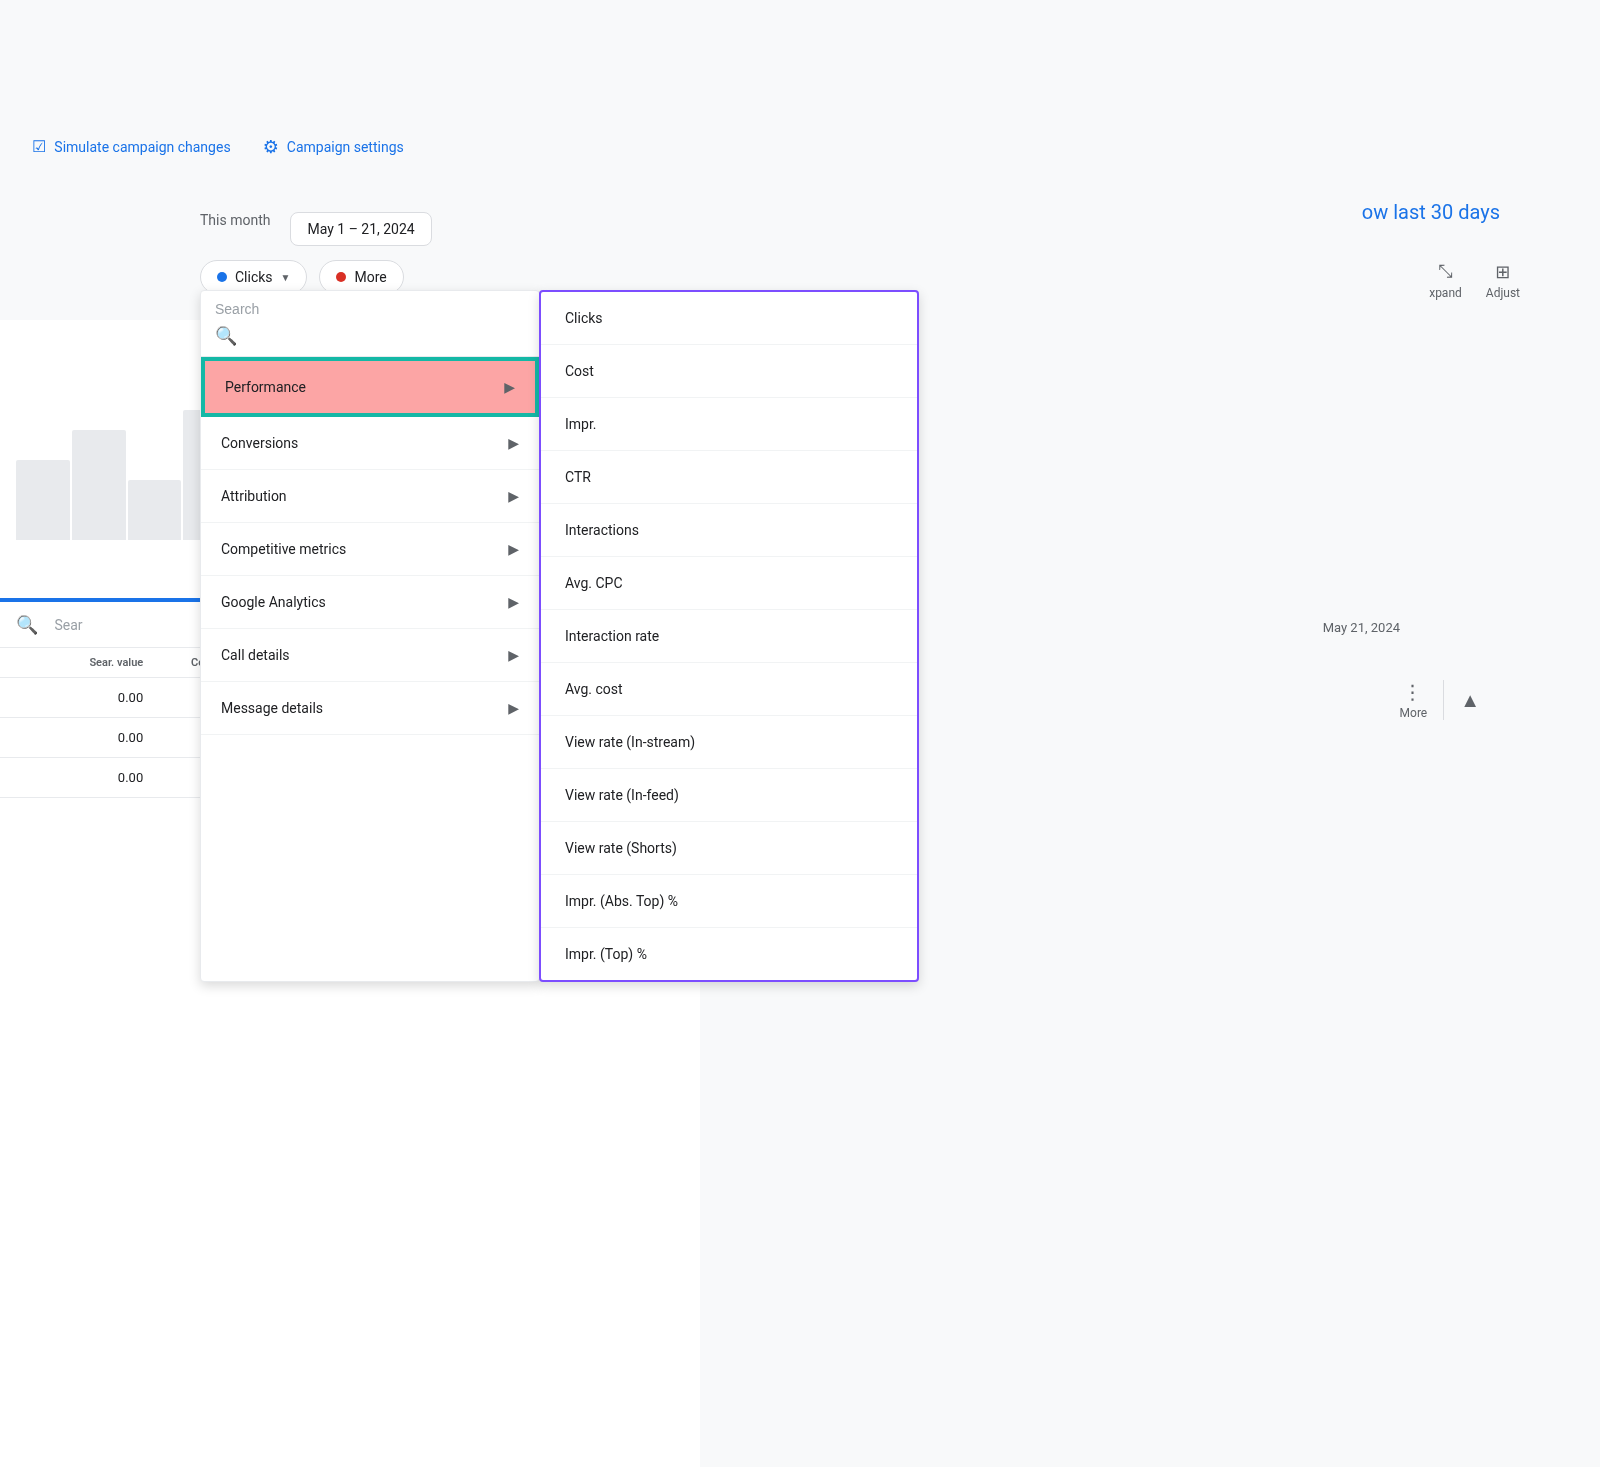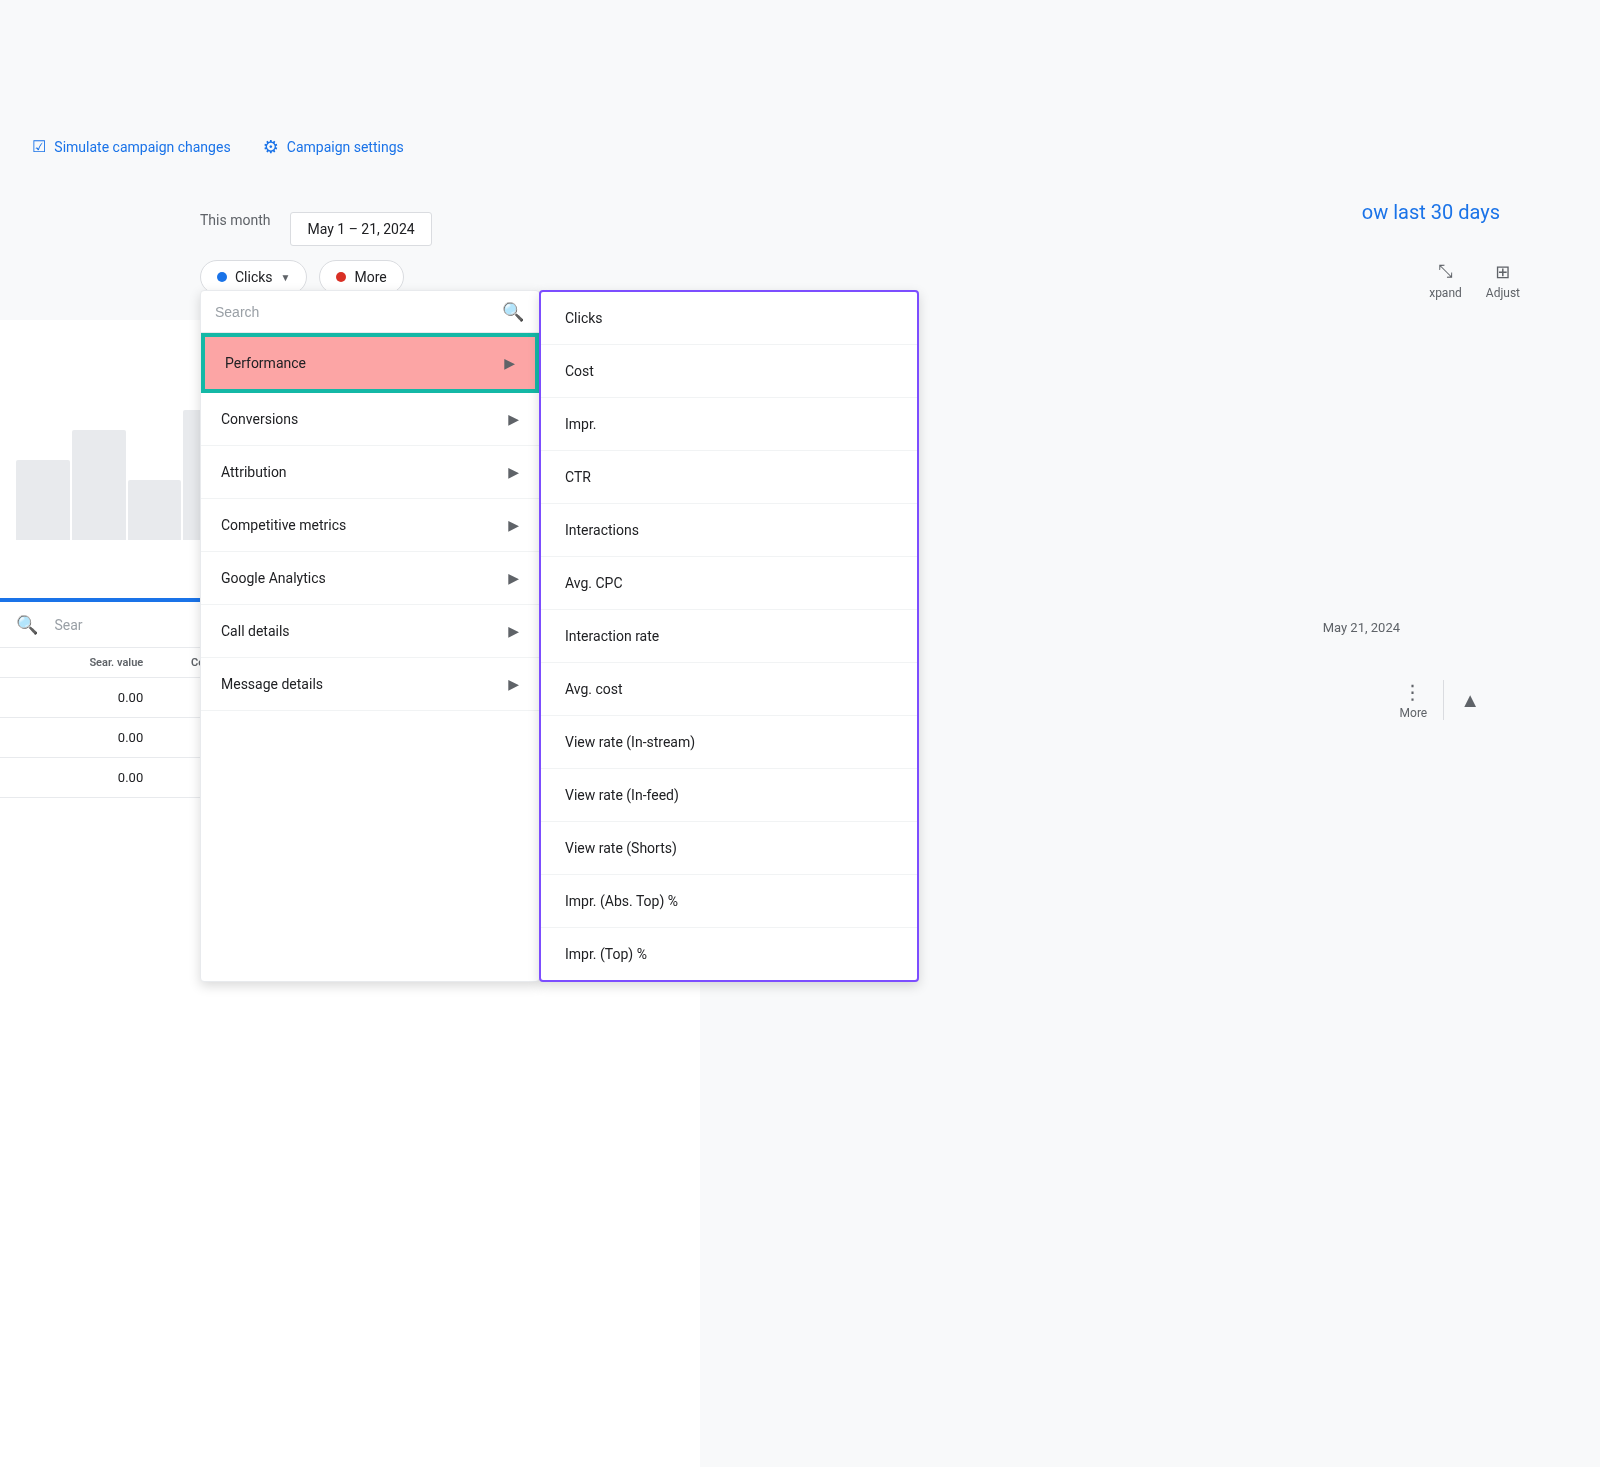--- a/index.html
+++ b/index.html
@@ -60,21 +60,21 @@
       gap: 20px;
     }
 
     .this-month-label {
       color: #5f6368;
       font-size: 14px;
     }
 
     .date-range-box {
       border: 1px solid #dadce0;
-      border-radius: 3px;
+      border-radius: 8px;
       padding: 8px 16px;
       background: #fff;
       font-size: 14px;
       color: #202124;
     }
 
     .last30-link {
       position: absolute;
       top: 200px;
       right: 100px;
@@ -303,20 +303,21 @@
       border-radius: 4px;
       box-shadow: 0 4px 12px rgba(0,0,0,0.15);
       overflow: hidden;
     }
 
     .search-box-row {
       display: flex;
       padding: 10px 14px;
       border-bottom: 1px solid #e8eaed;
       gap: 8px;
+      flex-direction: column;
     }
 
     .search-input {
       flex: 1;
       border: none;
       outline: none;
       font-size: 14px;
       color: #202124;
       background: transparent;
     }

